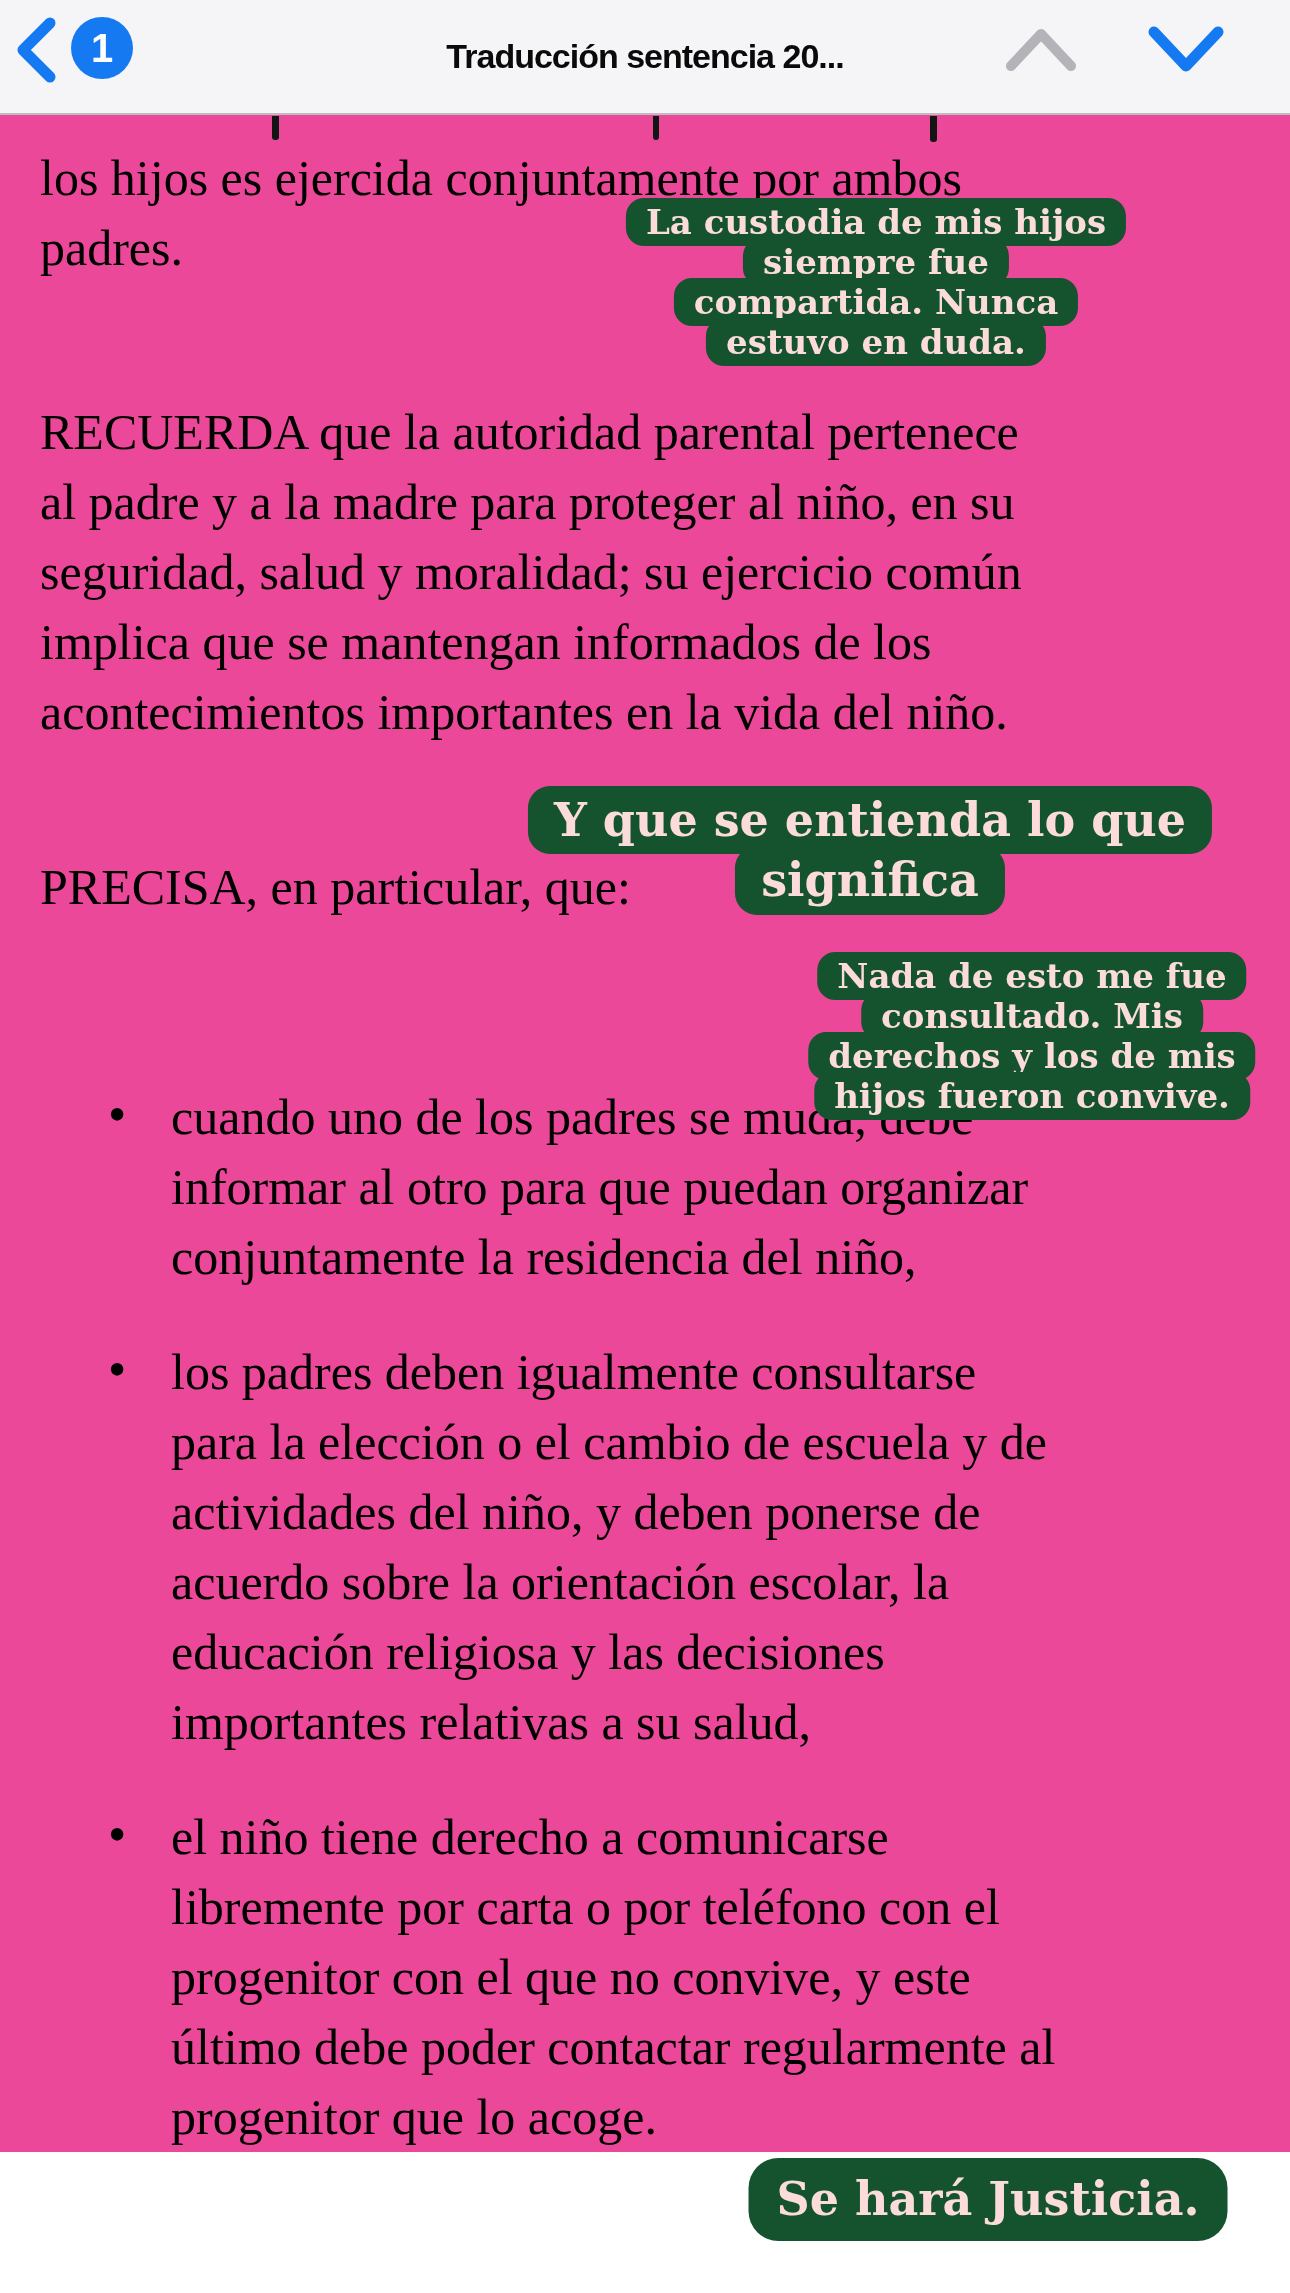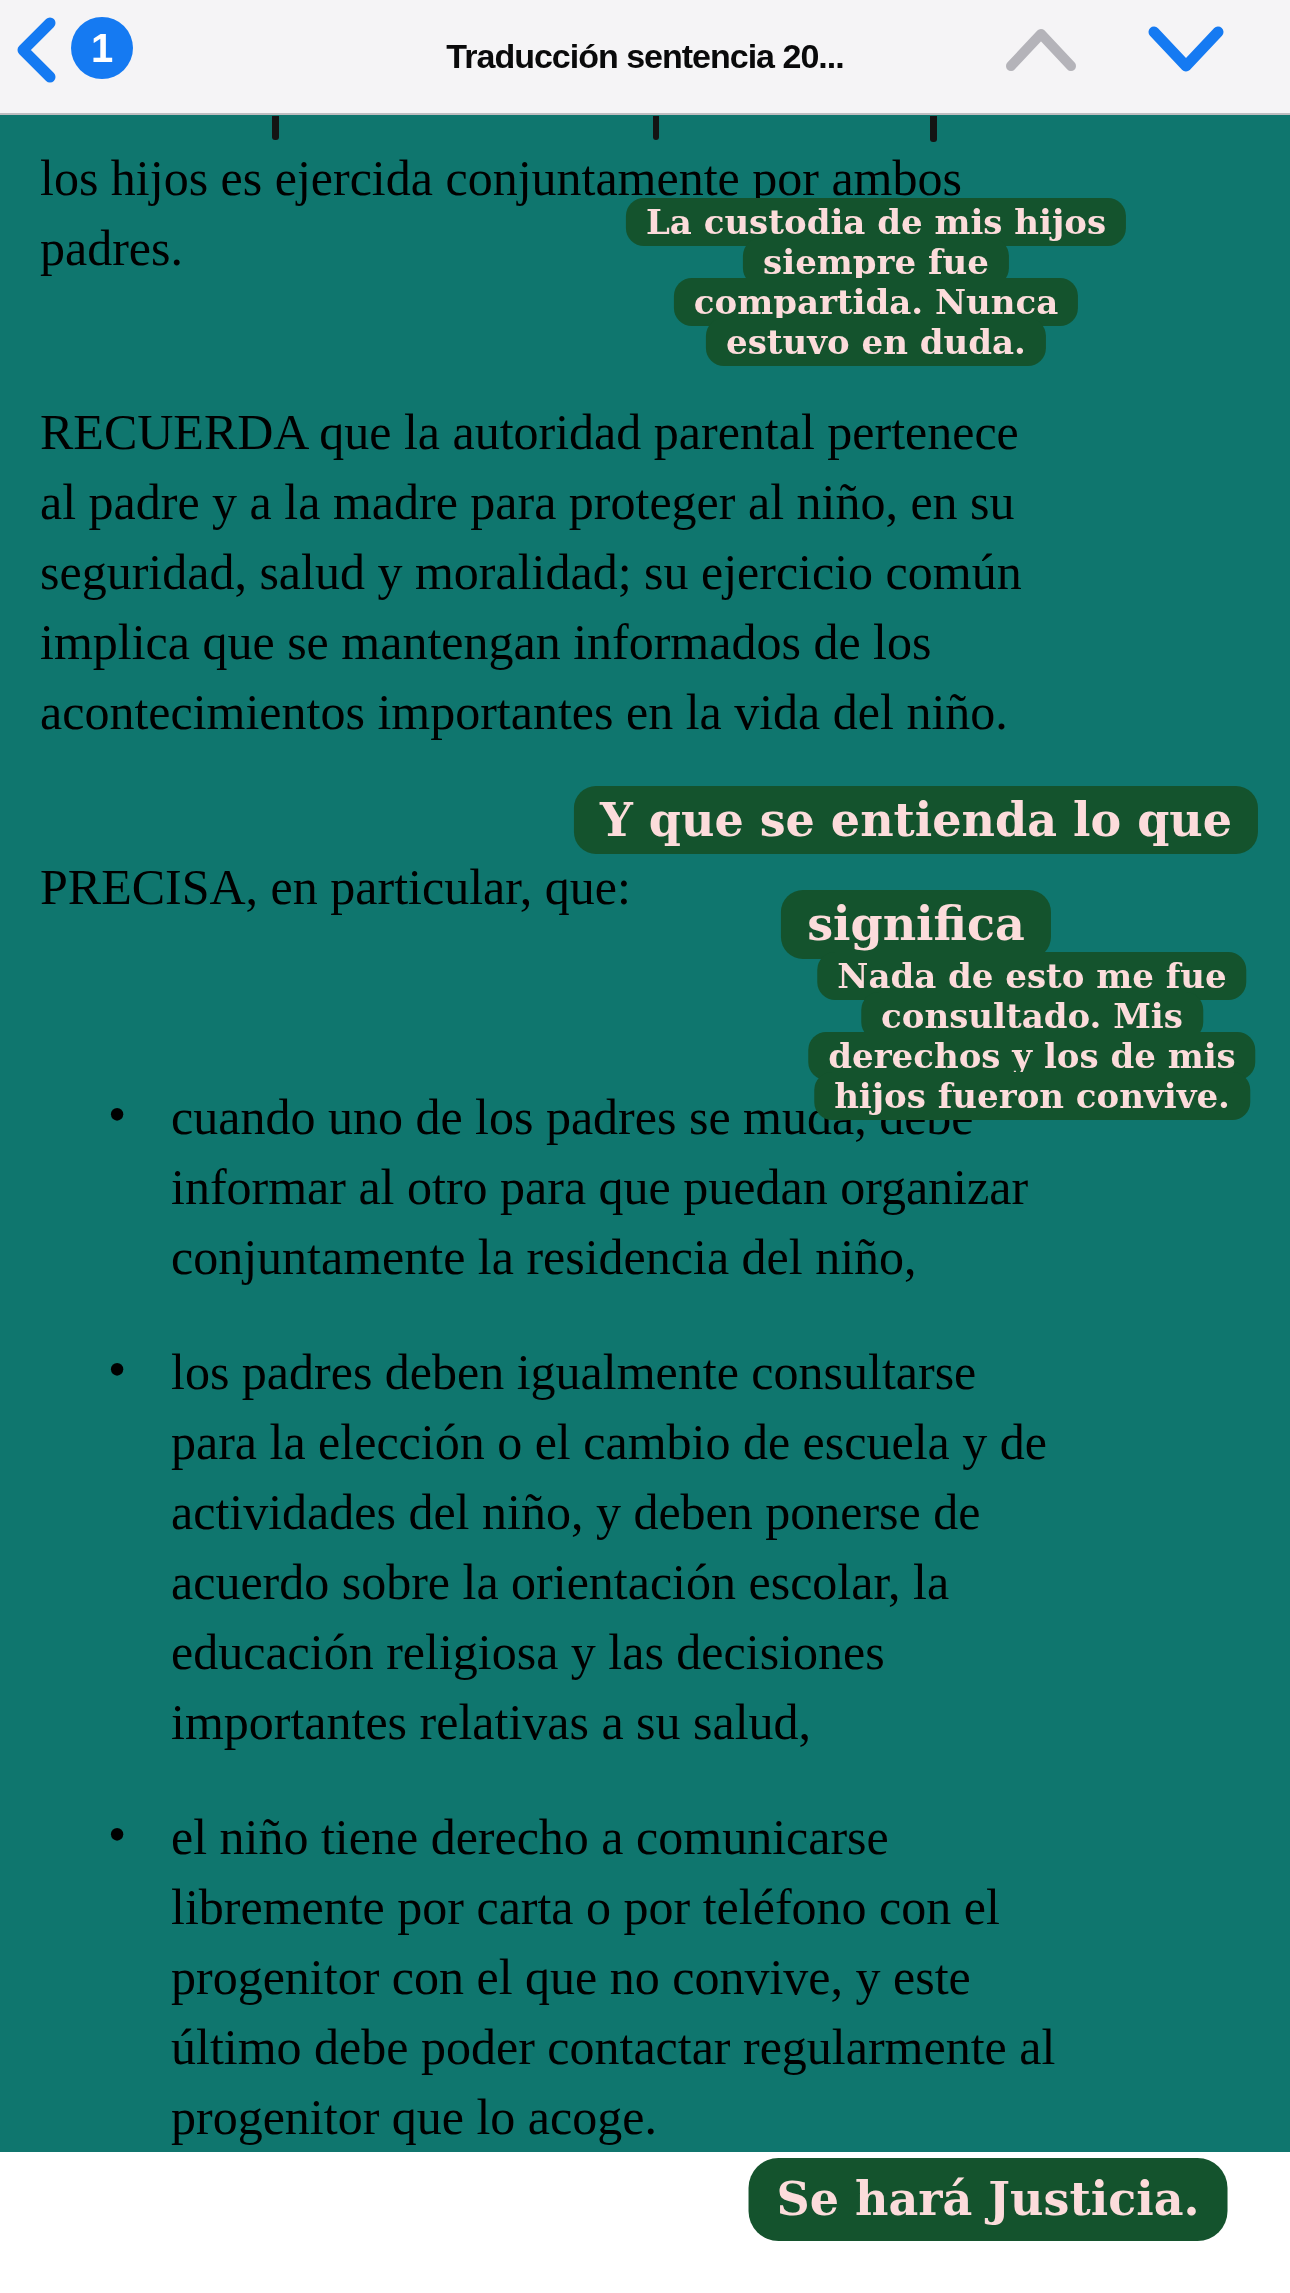--- a/index.html
+++ b/index.html
@@ -14,21 +14,21 @@
              font-size:34px;font-weight:700;color:#0a0a0b;letter-spacing:-1px;}
   .back-btn{position:absolute;left:10px;top:12px;width:52px;height:76px;display:flex;
             align-items:center;justify-content:center;}
   .page-badge{position:absolute;left:71px;top:17px;width:62px;height:62px;border-radius:50%;
               background:#157af2;display:flex;align-items:center;justify-content:center;}
   .page-badge span{font-family:"Liberation Sans",sans-serif;font-size:40px;font-weight:700;color:#fff;}
   .chev-up{position:absolute;left:1000px;top:18px;width:82px;height:62px;display:flex;align-items:center;justify-content:center;}
   .chev-down{position:absolute;left:1142px;top:18px;width:88px;height:62px;display:flex;align-items:center;justify-content:center;}
 
   
-  .doc{position:absolute;left:0;top:115px;width:1290px;box-sizing:border-box;padding:0 40px;background:#0f766e;}
+  .doc{position:absolute;left:0;top:115px;width:1290px;box-sizing:border-box;padding:0 40px;background:#ec4899;}
   .tline{display:block;height:70px;line-height:70px;font-size:50px;white-space:nowrap;}
   .para{margin:0;}
   .p1{margin-top:28px;}
   .p2{margin-top:114px;}
   .p3{margin-top:105px;}
   .list{margin:0;}
   .bullet-item{position:relative;padding-left:131px;}
   .b1{margin-top:160px;}
   .b2{margin-top:45px;}
   .b3{margin-top:45px;}
@@ -130,21 +130,21 @@
     </div>
   </main>
 
   <div class="ann ann-small" style="left:876px;top:198px;transform:translateX(-50%);">
     <div class="ann-line">La custodia de mis hijos</div>
     <div class="ann-line">siempre fue</div>
     <div class="ann-line">compartida. Nunca</div>
     <div class="ann-line">estuvo en duda.</div>
   </div>
 
-  <div class="ann ann-large" style="left:916px;top:786px;transform:translateX(-50%);gap:44px;">
+  <div class="ann ann-large" style="left:870px;top:786px;transform:translateX(-50%);">
     <div class="ann-line">Y que se entienda lo que</div>
     <div class="ann-line">significa</div>
   </div>
 
   <div class="ann ann-small" style="left:1032px;top:952px;transform:translateX(-50%);">
     <div class="ann-line">Nada de esto me fue</div>
     <div class="ann-line">consultado. Mis</div>
     <div class="ann-line">derechos y los de mis</div>
     <div class="ann-line">hijos fueron convive.</div>
   </div>

